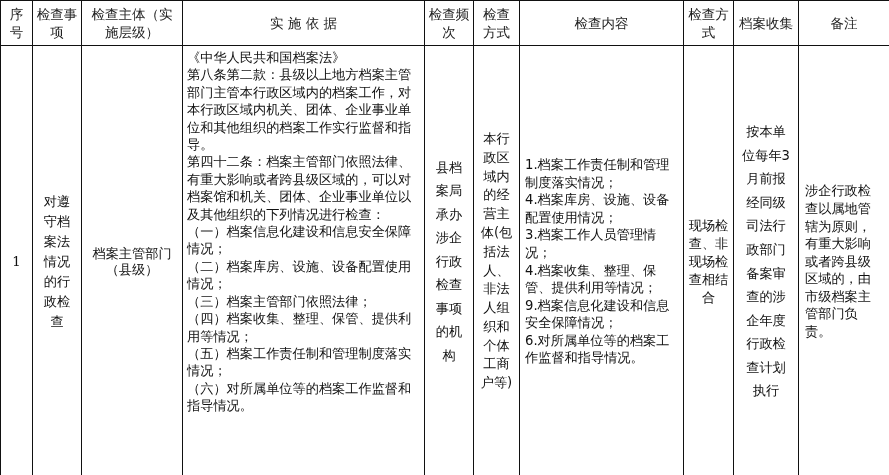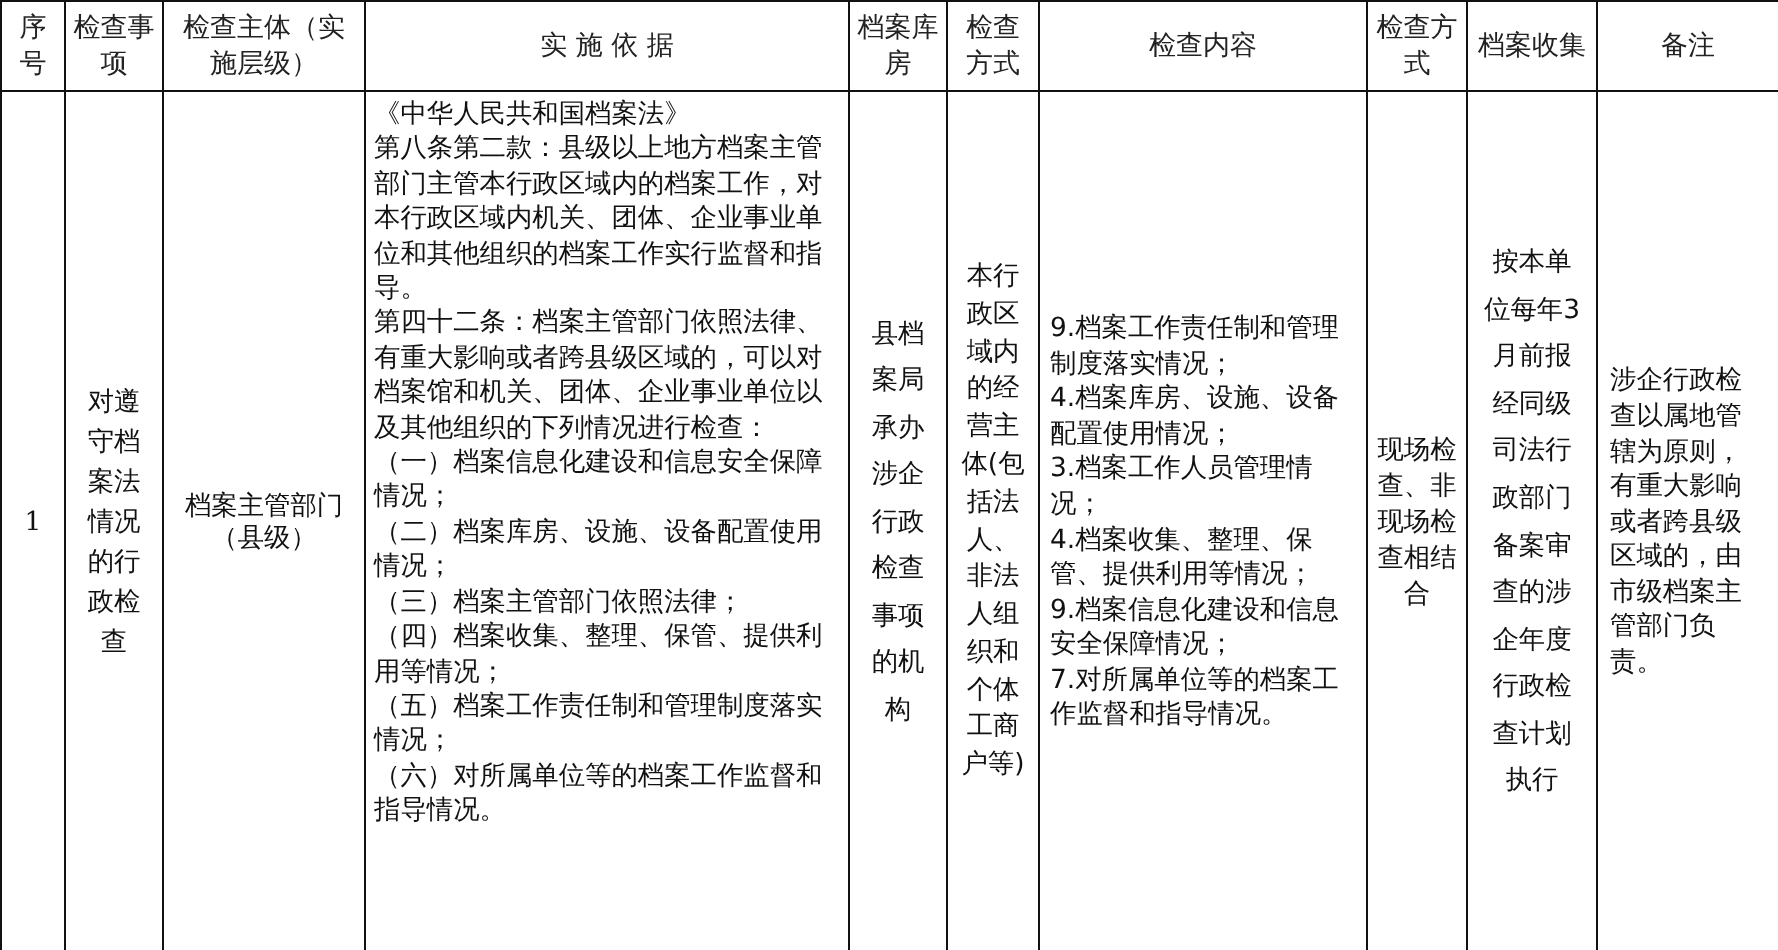--- a/index.html
+++ b/index.html
@@ -31,21 +31,21 @@
     <col style="width:50px">
     <col style="width:65px">
     <col style="width:91px">
   </colgroup>
   <thead>
     <tr>
       <th>序号</th>
       <th>检查事项</th>
       <th>检查主体（实施层级）</th>
       <th>实 施 依 据</th>
-      <th>档案库房</th>
+      <th>检查频次</th>
       <th>检查方式</th>
       <th>检查内容</th>
       <th>检查方式</th>
       <th>档案收集</th>
       <th>备注</th>
     </tr>
   </thead>
   <tbody>
     <tr class="body-row">
       <td style="font-family:'DejaVu Serif', serif;">1</td>
@@ -58,25 +58,25 @@
         <span class="line">（一）档案信息化建设和信息安全保障情况；</span>
         <span class="line">（二）档案库房、设施、设备配置使用情况；</span>
         <span class="line">（三）档案主管部门依照法律；</span>
         <span class="line">（四）档案收集、整理、保管、提供利用等情况；</span>
         <span class="line">（五）档案工作责任制和管理制度落实情况；</span>
         <span class="line">（六）对所属单位等的档案工作监督和指导情况。</span>
       </td>
       <td class="org">县档案局承办涉企行政检查事项的机构</td>
       <td class="narrow" style="padding:0 3px;">本行政区域内的经营主体(包括法人、非法人组织和个体工商户等)</td>
       <td class="content">
-        <span class="line">9.档案工作责任制和管理制度落实情况；</span>
+        <span class="line">1.档案工作责任制和管理制度落实情况；</span>
         <span class="line">4.档案库房、设施、设备配置使用情况；</span>
         <span class="line">3.档案工作人员管理情况；</span>
         <span class="line">4.档案收集、整理、保管、提供利用等情况；</span>
         <span class="line">9.档案信息化建设和信息安全保障情况；</span>
-        <span class="line">7.对所属单位等的档案工作监督和指导情况。</span>
+        <span class="line">6.对所属单位等的档案工作监督和指导情况。</span>
       </td>
       <td class="narrow" style="padding:0 4px; line-height:18px;">现场检查、非现场检查相结合</td>
       <td class="freq">按本单位每年3月前报经同级司法行政部门备案审查的涉企年度行政检查计划执行</td>
       <td class="note">涉企行政检查以属地管辖为原则，有重大影响或者跨县级区域的，由市级档案主管部门负责。</td>
     </tr>
   </tbody>
 </table>
 
 </body></html>

